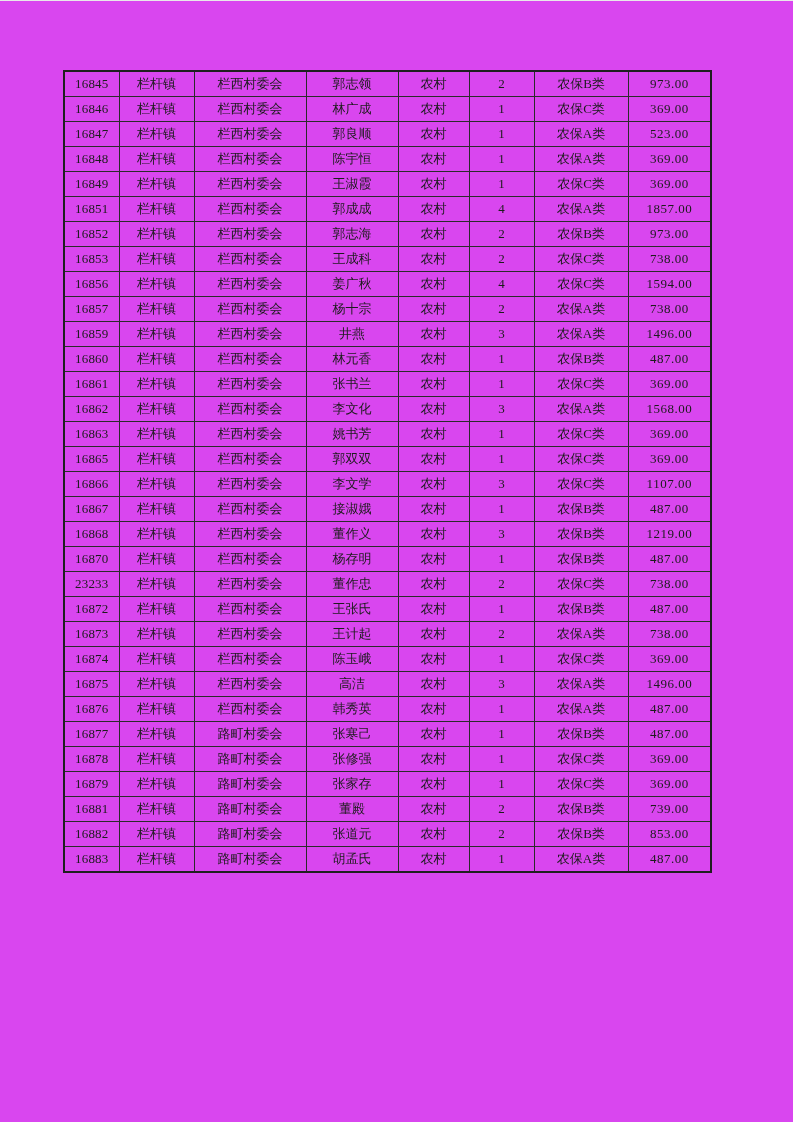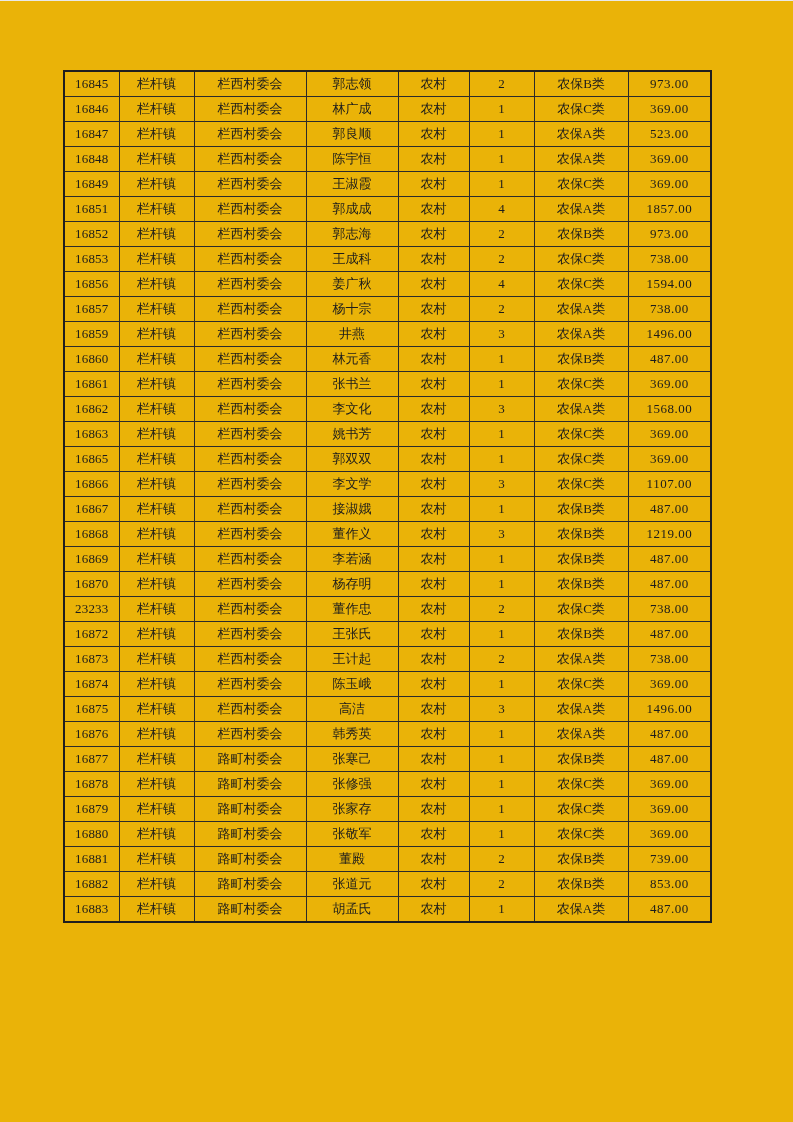--- a/index.html
+++ b/index.html
@@ -4,21 +4,21 @@
 <style>
   html, body {
     margin: 0;
     padding: 0;
     background: #ffffff;
   }
   .page {
     position: relative;
     width: 793px;
     height: 1122px;
-    background: #eab308;
+    background: #d946ef;
     overflow: hidden;
     font-family: "Liberation Serif", "DejaVu Serif", serif;
     color: #1a1a1a;
   }
   .page-top-edge {
     position: absolute;
     top: 0; left: 0;
     width: 100%;
     height: 1px;
     background: #e9e9e9;
@@ -256,30 +256,20 @@
           <td data-name="cell-record-id">16868</td>
           <td data-name="cell-town">栏杆镇</td>
           <td data-name="cell-village-committee">栏西村委会</td>
           <td data-name="cell-person-name">董作义</td>
           <td data-name="cell-residence-type">农村</td>
           <td data-name="cell-person-count">3</td>
           <td data-name="cell-insurance-category">农保B类</td>
           <td data-name="cell-amount">1219.00</td>
         </tr>
         <tr data-name="table-row">
-          <td data-name="cell-record-id">16869</td>
-          <td data-name="cell-town">栏杆镇</td>
-          <td data-name="cell-village-committee">栏西村委会</td>
-          <td data-name="cell-person-name">李若涵</td>
-          <td data-name="cell-residence-type">农村</td>
-          <td data-name="cell-person-count">1</td>
-          <td data-name="cell-insurance-category">农保B类</td>
-          <td data-name="cell-amount">487.00</td>
-        </tr>
-        <tr data-name="table-row">
           <td data-name="cell-record-id">16870</td>
           <td data-name="cell-town">栏杆镇</td>
           <td data-name="cell-village-committee">栏西村委会</td>
           <td data-name="cell-person-name">杨存明</td>
           <td data-name="cell-residence-type">农村</td>
           <td data-name="cell-person-count">1</td>
           <td data-name="cell-insurance-category">农保B类</td>
           <td data-name="cell-amount">487.00</td>
         </tr>
         <tr data-name="table-row">
@@ -360,30 +350,20 @@
           <td data-name="cell-residence-type">农村</td>
           <td data-name="cell-person-count">1</td>
           <td data-name="cell-insurance-category">农保C类</td>
           <td data-name="cell-amount">369.00</td>
         </tr>
         <tr data-name="table-row">
           <td data-name="cell-record-id">16879</td>
           <td data-name="cell-town">栏杆镇</td>
           <td data-name="cell-village-committee">路町村委会</td>
           <td data-name="cell-person-name">张家存</td>
-          <td data-name="cell-residence-type">农村</td>
-          <td data-name="cell-person-count">1</td>
-          <td data-name="cell-insurance-category">农保C类</td>
-          <td data-name="cell-amount">369.00</td>
-        </tr>
-        <tr data-name="table-row">
-          <td data-name="cell-record-id">16880</td>
-          <td data-name="cell-town">栏杆镇</td>
-          <td data-name="cell-village-committee">路町村委会</td>
-          <td data-name="cell-person-name">张敬军</td>
           <td data-name="cell-residence-type">农村</td>
           <td data-name="cell-person-count">1</td>
           <td data-name="cell-insurance-category">农保C类</td>
           <td data-name="cell-amount">369.00</td>
         </tr>
         <tr data-name="table-row">
           <td data-name="cell-record-id">16881</td>
           <td data-name="cell-town">栏杆镇</td>
           <td data-name="cell-village-committee">路町村委会</td>
           <td data-name="cell-person-name">董殿</td>

